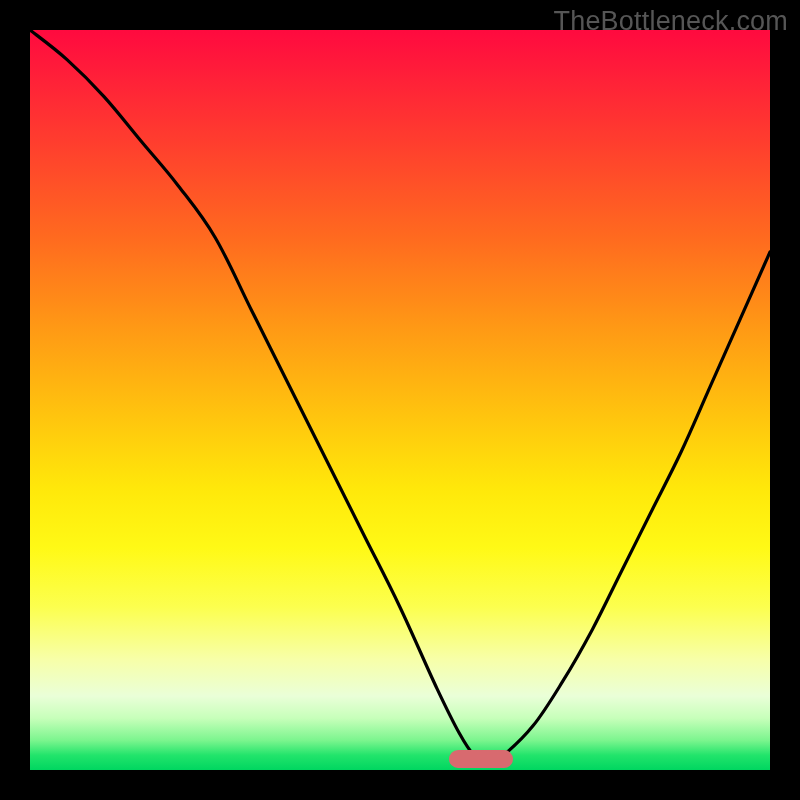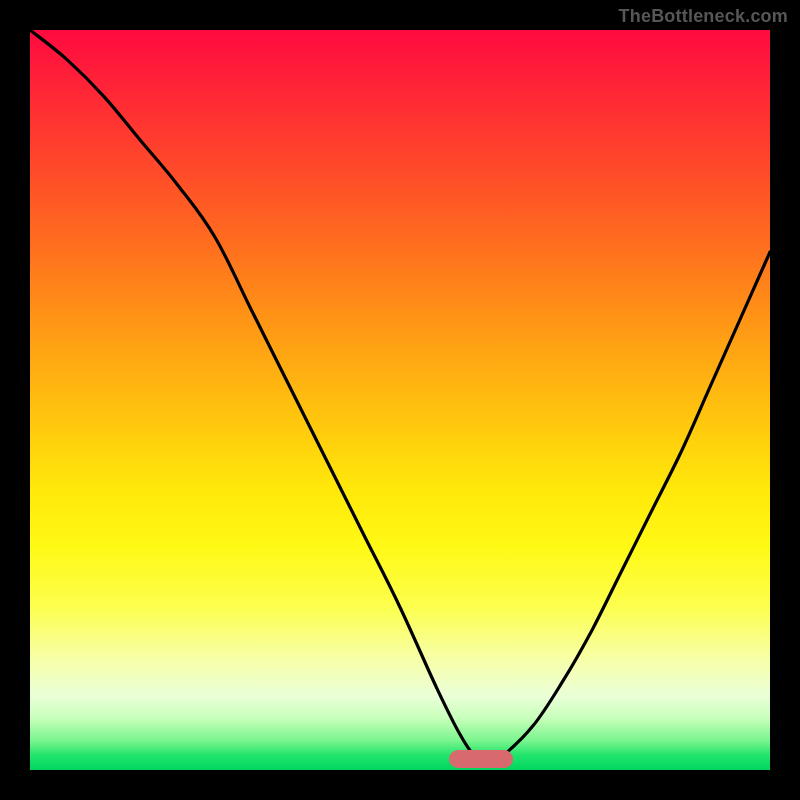--- a/index.html
+++ b/index.html
@@ -8,22 +8,22 @@
     position: relative;
     width: 800px;
     height: 800px;
     background: #000;
   }
   .watermark {
     position: absolute;
     top: 6px;
     right: 12px;
     font-family: Arial, Helvetica, sans-serif;
-    font-size: 18px;
-    font-weight: 700;
+    font-size: 27px;
+    font-weight: 400;
     color: #565656;
     letter-spacing: 0.2px;
     z-index: 10;
   }
   .plot-area {
     position: absolute;
     left: 30px;
     top: 30px;
     width: 740px;
     height: 740px;

